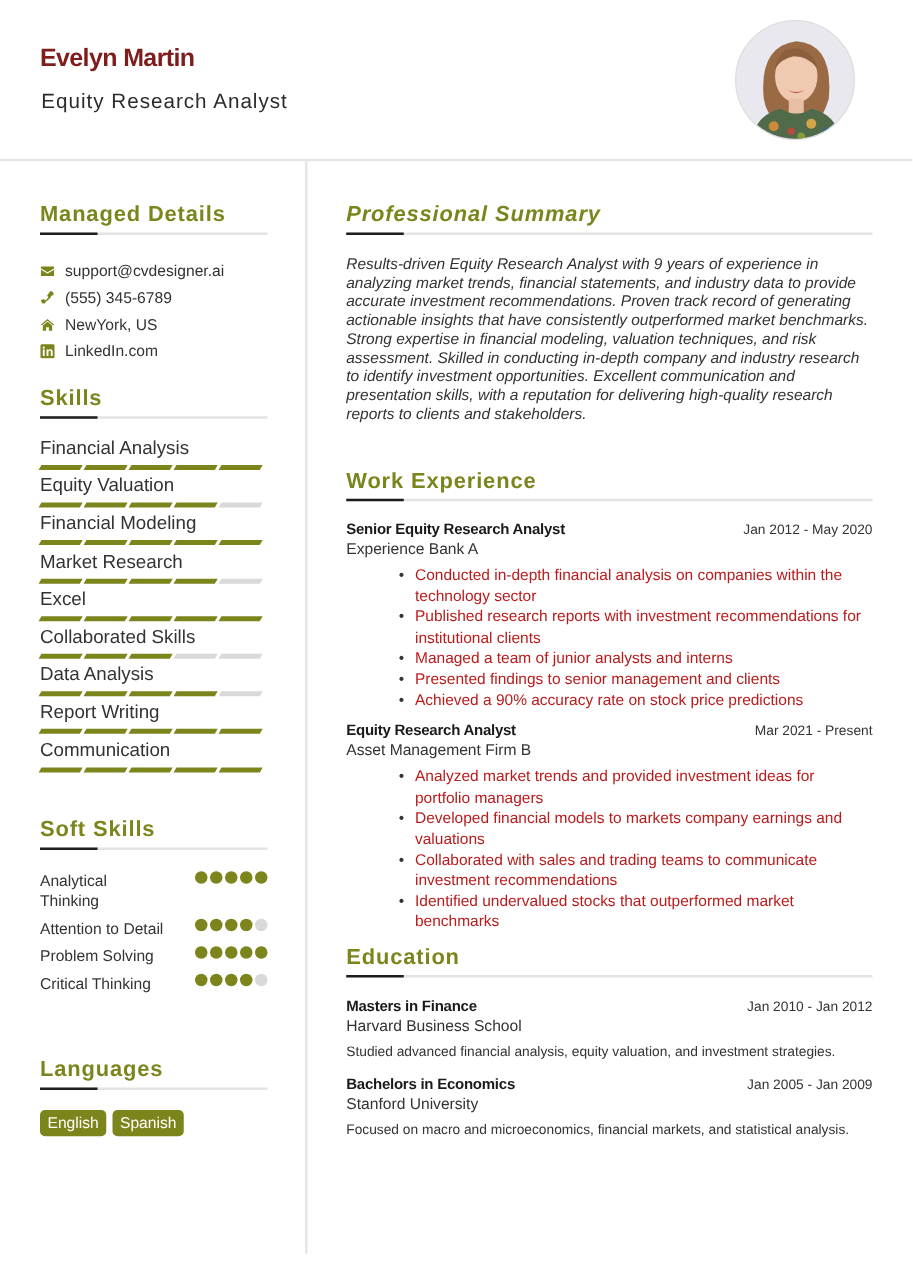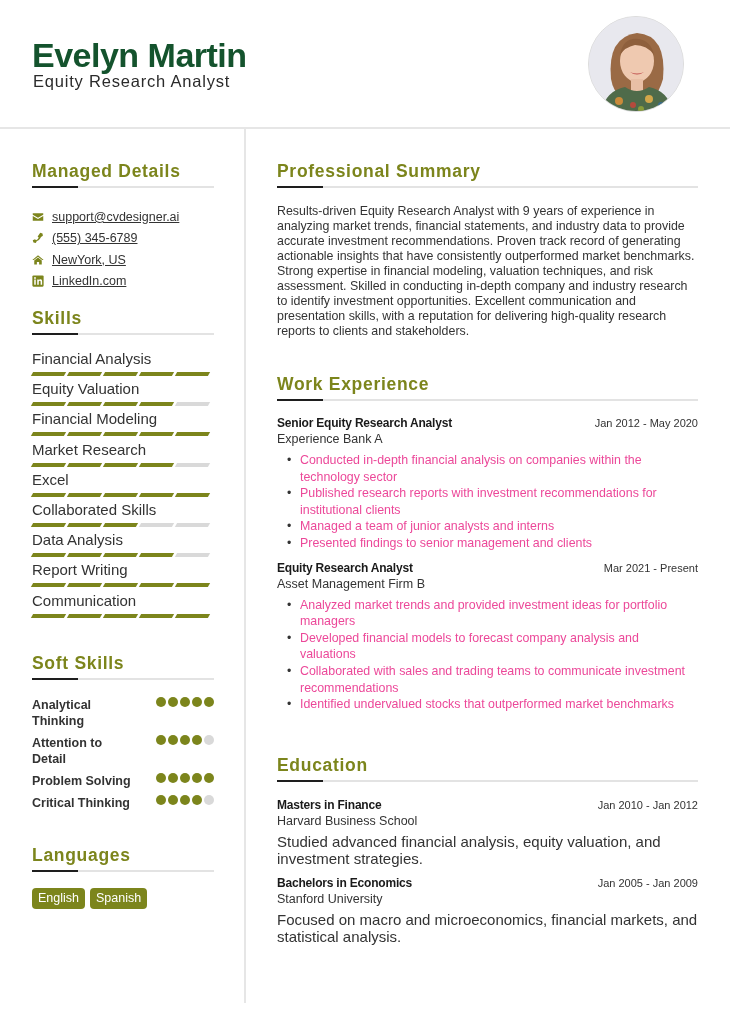--- a/index.html
+++ b/index.html
@@ -1,62 +1,62 @@
 <!DOCTYPE html>
 <html><head>
 <meta charset="utf-8">
 <style>
   * { box-sizing: border-box; margin: 0; padding: 0; }
   html, body { width: 730px; height: 1024px; background: #ffffff; overflow: hidden; }
   body { font-family: "Liberation Sans", "DejaVu Sans", sans-serif; color: #333333; position: relative; }
 
   .header { position: absolute; left: 0; top: 0; width: 730px; height: 129px; border-bottom: 2px solid #e6e6e6; }
-  .name { position: absolute; left: 32px; top: 36px; font-size: 34px; font-weight: bold; color: #14532d; letter-spacing: -0.5px; }
+  .name { position: absolute; left: 32px; top: 36px; font-size: 20px; font-weight: bold; color: #7f1d1d; letter-spacing: -0.5px; }
   .job-title { position: absolute; left: 33px; top: 72px; font-size: 16.5px; color: #2b2b2b; letter-spacing: 0.8px; }
   .avatar { position: absolute; left: 588px; top: 16px; width: 96px; height: 96px; border-radius: 50%; overflow: hidden; border: 1px solid #dcdcdc; background: #e9e9ee; }
 
   .divider-v { position: absolute; left: 244px; top: 129px; width: 2px; height: 874px; background: #e6e6e6; }
 
   .sidebar { position: absolute; left: 32px; top: 0; width: 182px; }
   .main { position: absolute; left: 277px; top: 0; width: 421px; }
 
   .sec-title { font-size: 17.5px; font-weight: bold; color: #7c851c; letter-spacing: 0.7px; }
   .sec-rule { position: relative; height: 2px; background: #e3e3e3; margin-top: 4px; }
   .sec-rule::before { content: ""; position: absolute; left: 0; top: 0; width: 46px; height: 2px; background: #1e1e1e; }
 
   .contact-list { margin-top: 18px; }
-  .contact-item { display: flex; align-items: center; height: 21.5px; font-size: 12.5px; color: #333; text-decoration: underline; }
+  .contact-item { display: flex; align-items: center; height: 21.5px; font-size: 12.5px; color: #333; }
   .contact-icon { width: 12px; height: 12px; margin-right: 8px; display: inline-flex; align-items: center; justify-content: center; }
   .contact-icon svg { width: 12px; height: 12px; fill: #7c851c; }
 
   .skill { height: 30.2px; }
   .skill-label { font-size: 15px; color: #333; line-height: 16px; }
   .skill-bar { display: flex; gap: 3px; margin-top: 5px; }
   .seg { width: 33px; height: 4px; transform: skewX(-30deg); background: #d9d9d9; }
   .seg.on { background: #7c851c; }
 
-  .soft-item { display: flex; justify-content: space-between; align-items: flex-start; font-size: 12.5px; line-height: 16px; color: #333; margin-bottom: 6px; font-weight: bold; }
+  .soft-item { display: flex; justify-content: space-between; align-items: flex-start; font-size: 12.5px; line-height: 16px; color: #333; margin-bottom: 6px; }
   .soft-label { width: 100px; }
   .dots { display: flex; gap: 2px; margin-top: 0px; }
   .dot { width: 10px; height: 10px; border-radius: 50%; background: #d9d9d9; }
   .dot.on { background: #7c851c; }
 
   .lang-list { display: flex; gap: 5px; margin-top: 16px; }
   .lang { background: #7c851c; color: #ffffff; font-size: 12.5px; padding: 3px 6px; border-radius: 4px; height: 21px; line-height: 15px; }
 
   .summary { font-size: 12.4px; line-height: 15px; color: #333; margin-top: 16px; }
 
   .entry-head { display: flex; justify-content: space-between; align-items: baseline; }
   .entry-title { font-size: 12px; font-weight: bold; color: #1a1a1a; letter-spacing: -0.2px; }
   .entry-date { font-size: 11px; color: #333; }
   .entry-sub { font-size: 12.5px; color: #333; margin-top: 1px; line-height: 16px; }
   .bullets { list-style: none; margin-top: 5px; padding-left: 23px; }
-  .bullets li { position: relative; font-size: 12.4px; line-height: 16.6px; color: #ec4899; }
+  .bullets li { position: relative; font-size: 12.4px; line-height: 16.6px; color: #b91c1c; margin-left: 32px; }
   .bullets li::before { content: "•"; position: absolute; left: -13px; top: 0; color: #333; }
-  .edu-desc { font-size: 15px; line-height: 16.6px; color: #333; margin-top: 5px; }
+  .edu-desc { font-size: 11px; line-height: 16.6px; color: #333; margin-top: 5px; }
 </style>
 </head>
 <body>
 
 <div class="header">
   <div class="name">Evelyn Martin</div>
   <div class="job-title">Equity Research Analyst</div>
   <div class="avatar">
     <svg width="96" height="96" viewBox="0 0 96 96">
       <rect width="96" height="96" fill="#e8e8ee"></rect>
@@ -273,52 +273,53 @@
     <div class="sec-rule"></div>
     <div class="lang-list" id="lang-list">
         <span class="lang">English</span>
         <span class="lang">Spanish</span>
       </div>
   </section>
 </div>
 
 <div class="main">
 
-  <section style="position:absolute; top:161px; width:421px;">
+  <section style="position:absolute; top:161px; width:421px;font-style:italic;">
     <div class="sec-title">Professional Summary</div>
     <div class="sec-rule"></div>
     <p class="summary">Results-driven Equity Research Analyst with 9 years of experience in analyzing market trends, financial statements, and industry data to provide accurate investment recommendations. Proven track record of generating actionable insights that have consistently outperformed market benchmarks. Strong expertise in financial modeling, valuation techniques, and risk assessment. Skilled in conducting in-depth company and industry research to identify investment opportunities. Excellent communication and presentation skills, with a reputation for delivering high-quality research reports to clients and stakeholders.</p>
   </section>
 
   <section style="position:absolute; top:374px; width:421px;">
     <div class="sec-title">Work Experience</div>
     <div class="sec-rule"></div>
     <div id="jobs" style="margin-top:15px;">
         <div class="job">
           <div class="entry-head">
             <div class="entry-title">Senior Equity Research Analyst</div>
             <div class="entry-date">Jan 2012 - May 2020</div>
           </div>
           <div class="entry-sub">Experience Bank A</div>
           <ul class="bullets">
             <li>Conducted in-depth financial analysis on companies within the technology sector</li>
             <li>Published research reports with investment recommendations for institutional clients</li>
             <li>Managed a team of junior analysts and interns</li>
             <li>Presented findings to senior management and clients</li>
+            <li>Achieved a 90% accuracy rate on stock price predictions</li>
           </ul>
         </div>
         <div class="job" style="margin-top: 9px;">
           <div class="entry-head">
             <div class="entry-title">Equity Research Analyst</div>
             <div class="entry-date">Mar 2021 - Present</div>
           </div>
           <div class="entry-sub">Asset Management Firm B</div>
           <ul class="bullets">
             <li>Analyzed market trends and provided investment ideas for portfolio managers</li>
-            <li>Developed financial models to forecast company analysis and valuations</li>
+            <li>Developed financial models to markets company earnings and valuations</li>
             <li>Collaborated with sales and trading teams to communicate investment recommendations</li>
             <li>Identified undervalued stocks that outperformed market benchmarks</li>
           </ul>
         </div>
       </div>
   </section>
 
   <section style="position:absolute; top:755px; width:421px;">
     <div class="sec-title">Education</div>
     <div class="sec-rule"></div>

